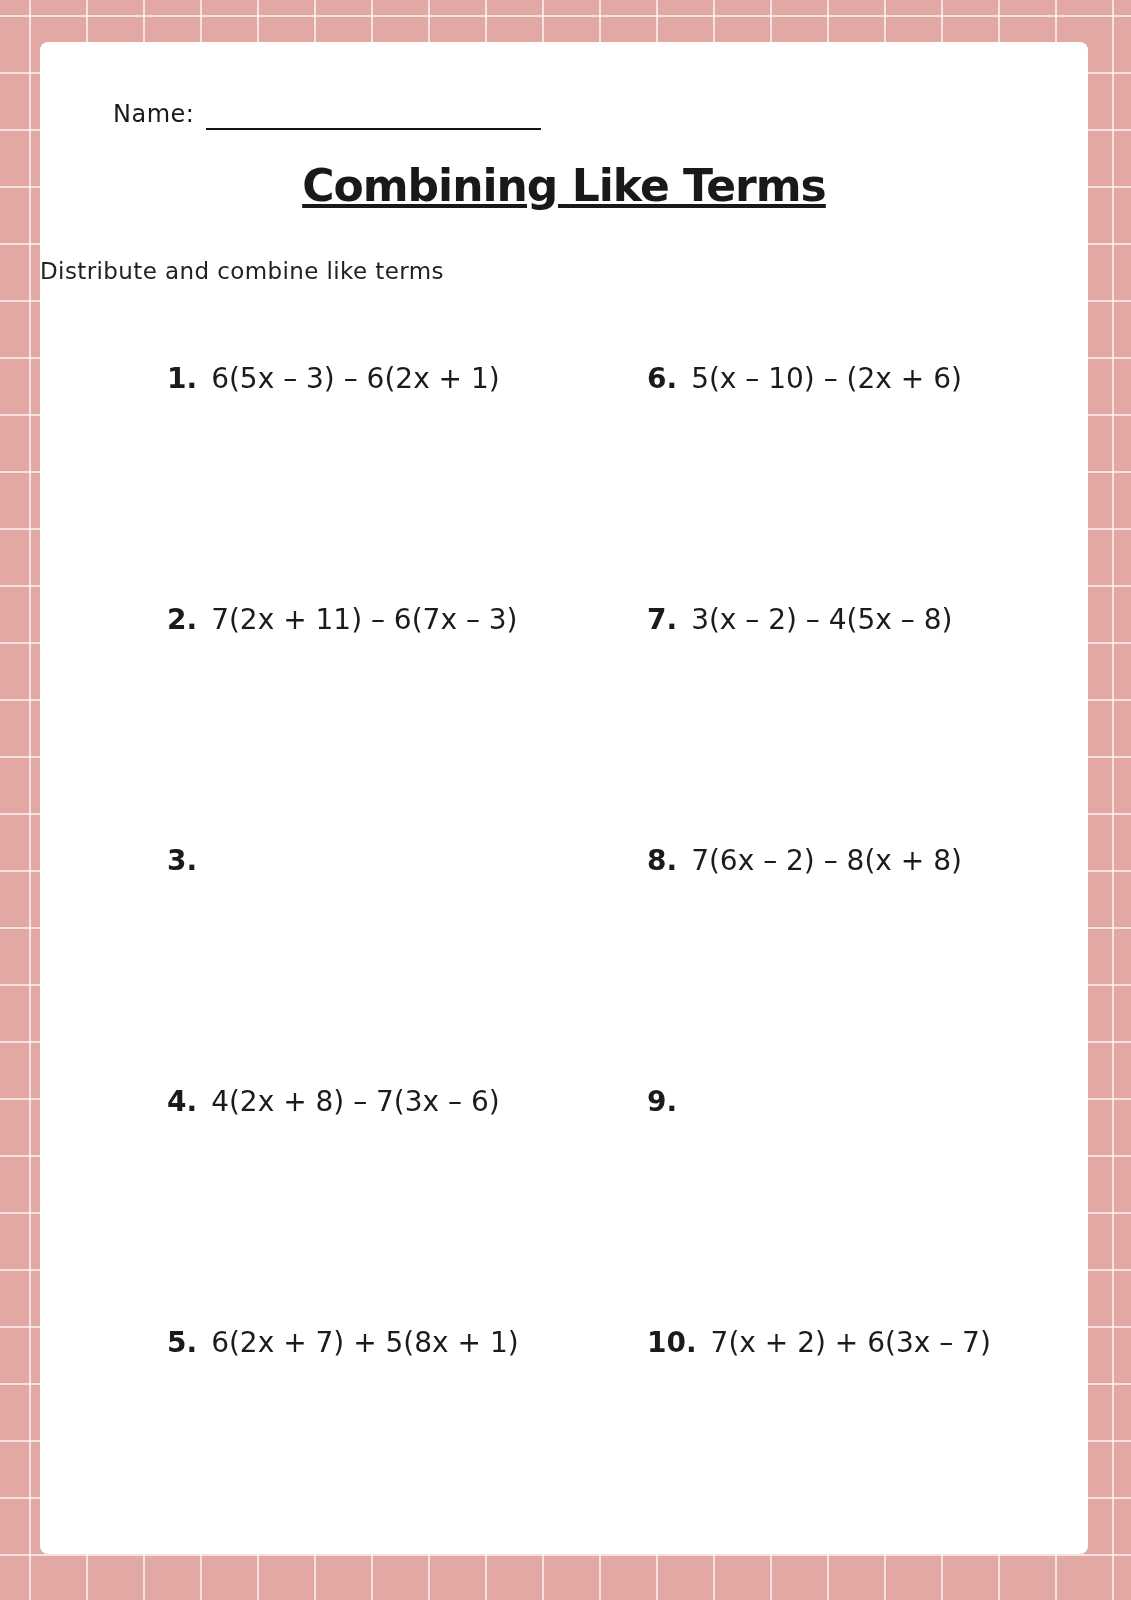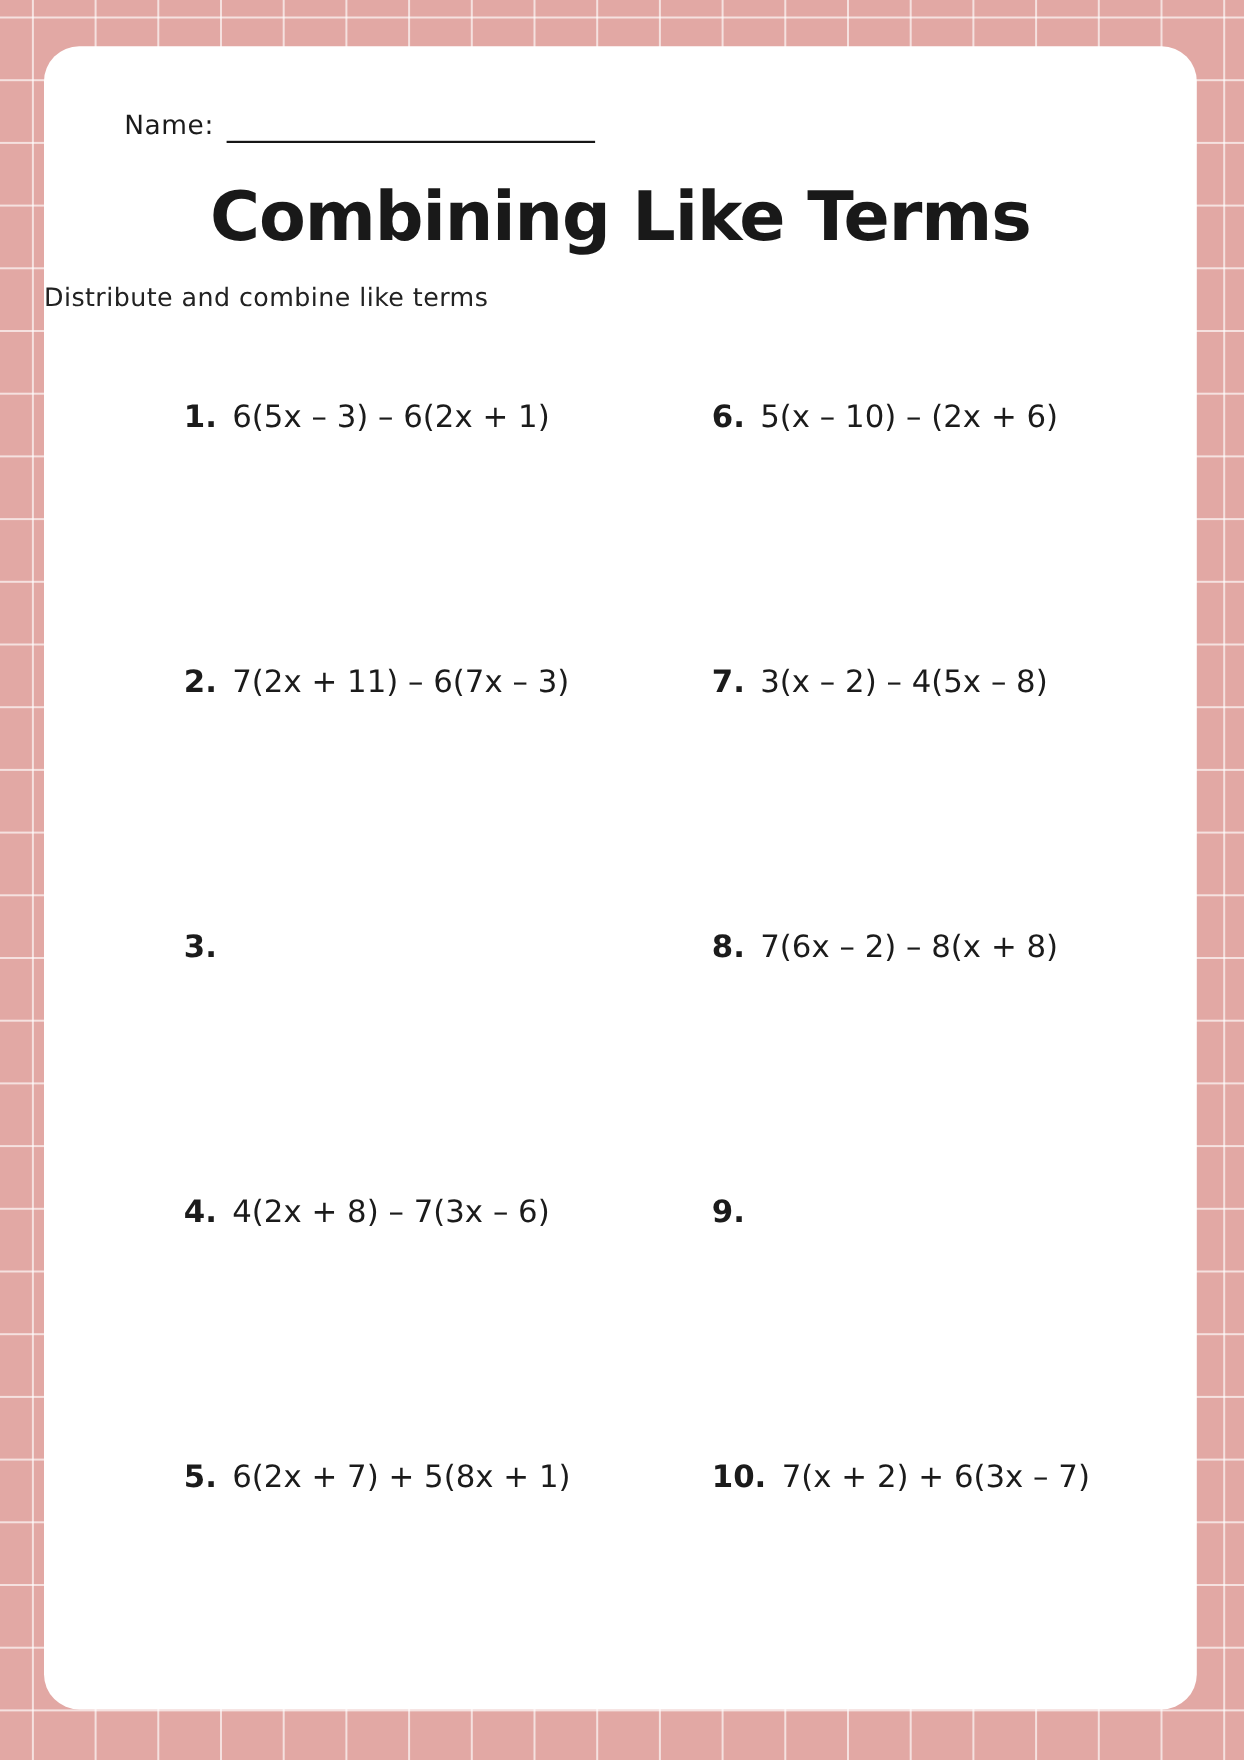--- a/index.html
+++ b/index.html
@@ -18,21 +18,21 @@
       linear-gradient(to bottom, rgba(255,255,255,0.65) 2px, transparent 2px);
     background-size: 57px 57px;
     background-position: 29px 15px;
     overflow: hidden;
   }
   .card {
     position: absolute;
     left: 40px; top: 42px;
     width: 1048px; height: 1512px;
     background: #ffffff;
-    border-radius: 32px;
+    border-radius: 8px;
   }
   .field {
     position: absolute;
     display: flex;
     align-items: flex-end;
     height: 36px;
     font-size: 24px;
     letter-spacing: 0.5px;
   }
   .name-field { left: 73px;  top: 52px; width: 428px; }
@@ -42,24 +42,25 @@
     flex: 1;
     border-bottom: 2px solid #161616;
     height: 100%;
   }
   .title {
     position: absolute;
     top: 118px; left: 0;
     width: 100%;
     margin: 0;
     text-align: center;
-    font-size: 62px;
+    font-size: 44px;
     font-weight: 800;
     letter-spacing: -1px;
     color: #191919;
+    text-decoration: underline;
   }
   .subtitle {
     position: absolute;
     top: 216px; left: 0;
     width: 100%;
     margin: 0;
     text-align: left;
     font-size: 23px;
     letter-spacing: 0.4px;
     color: #222222;

